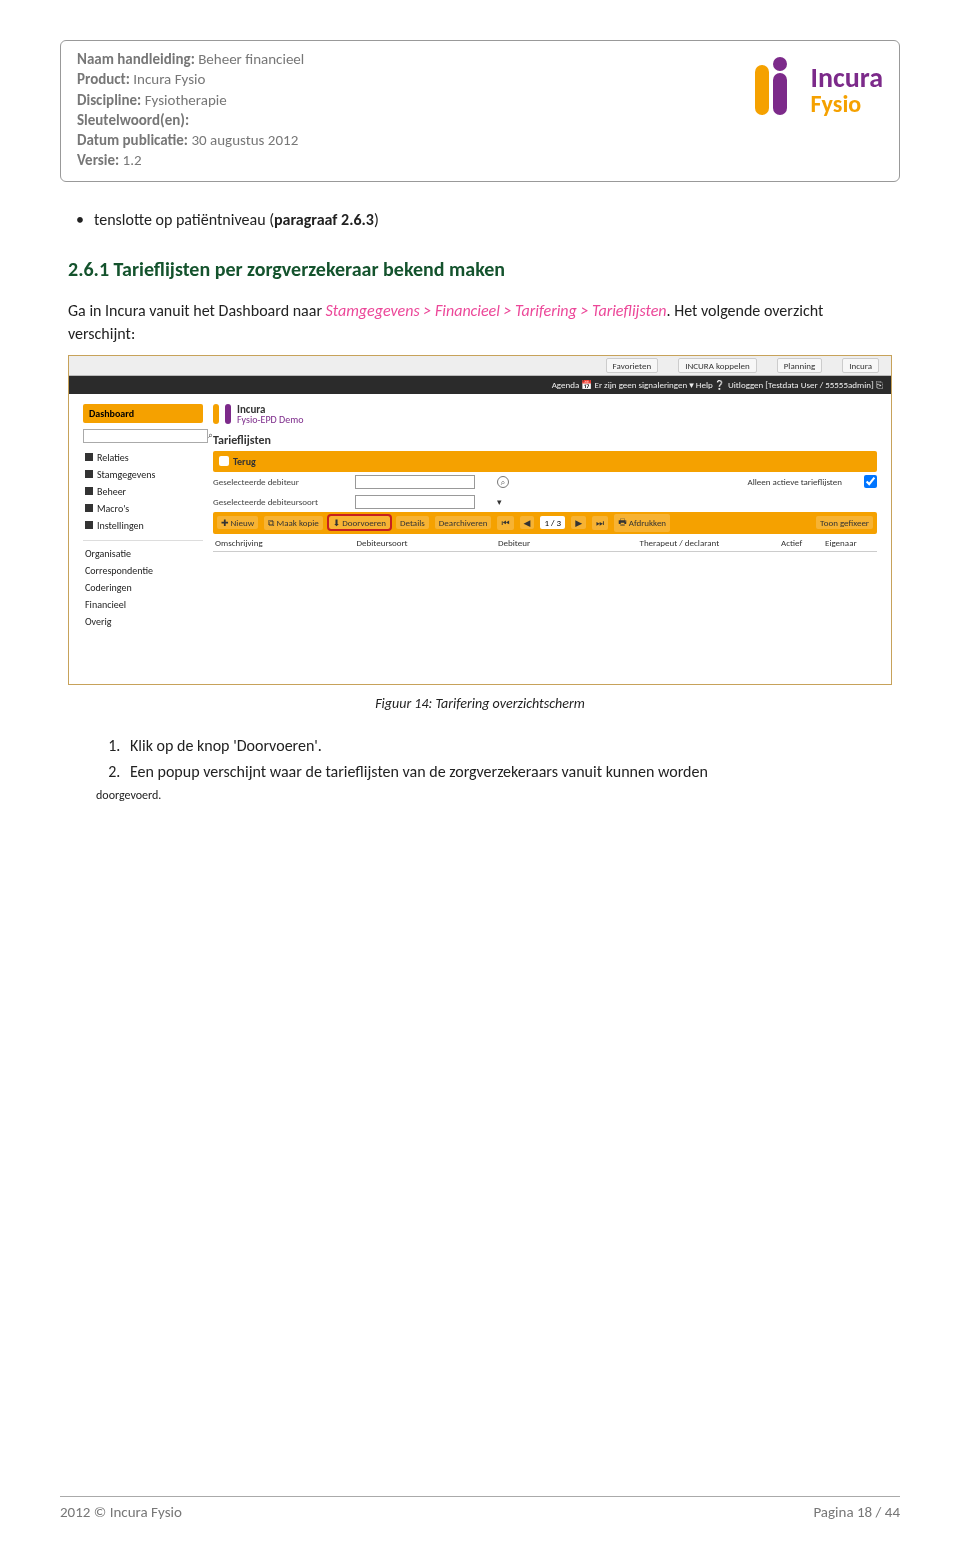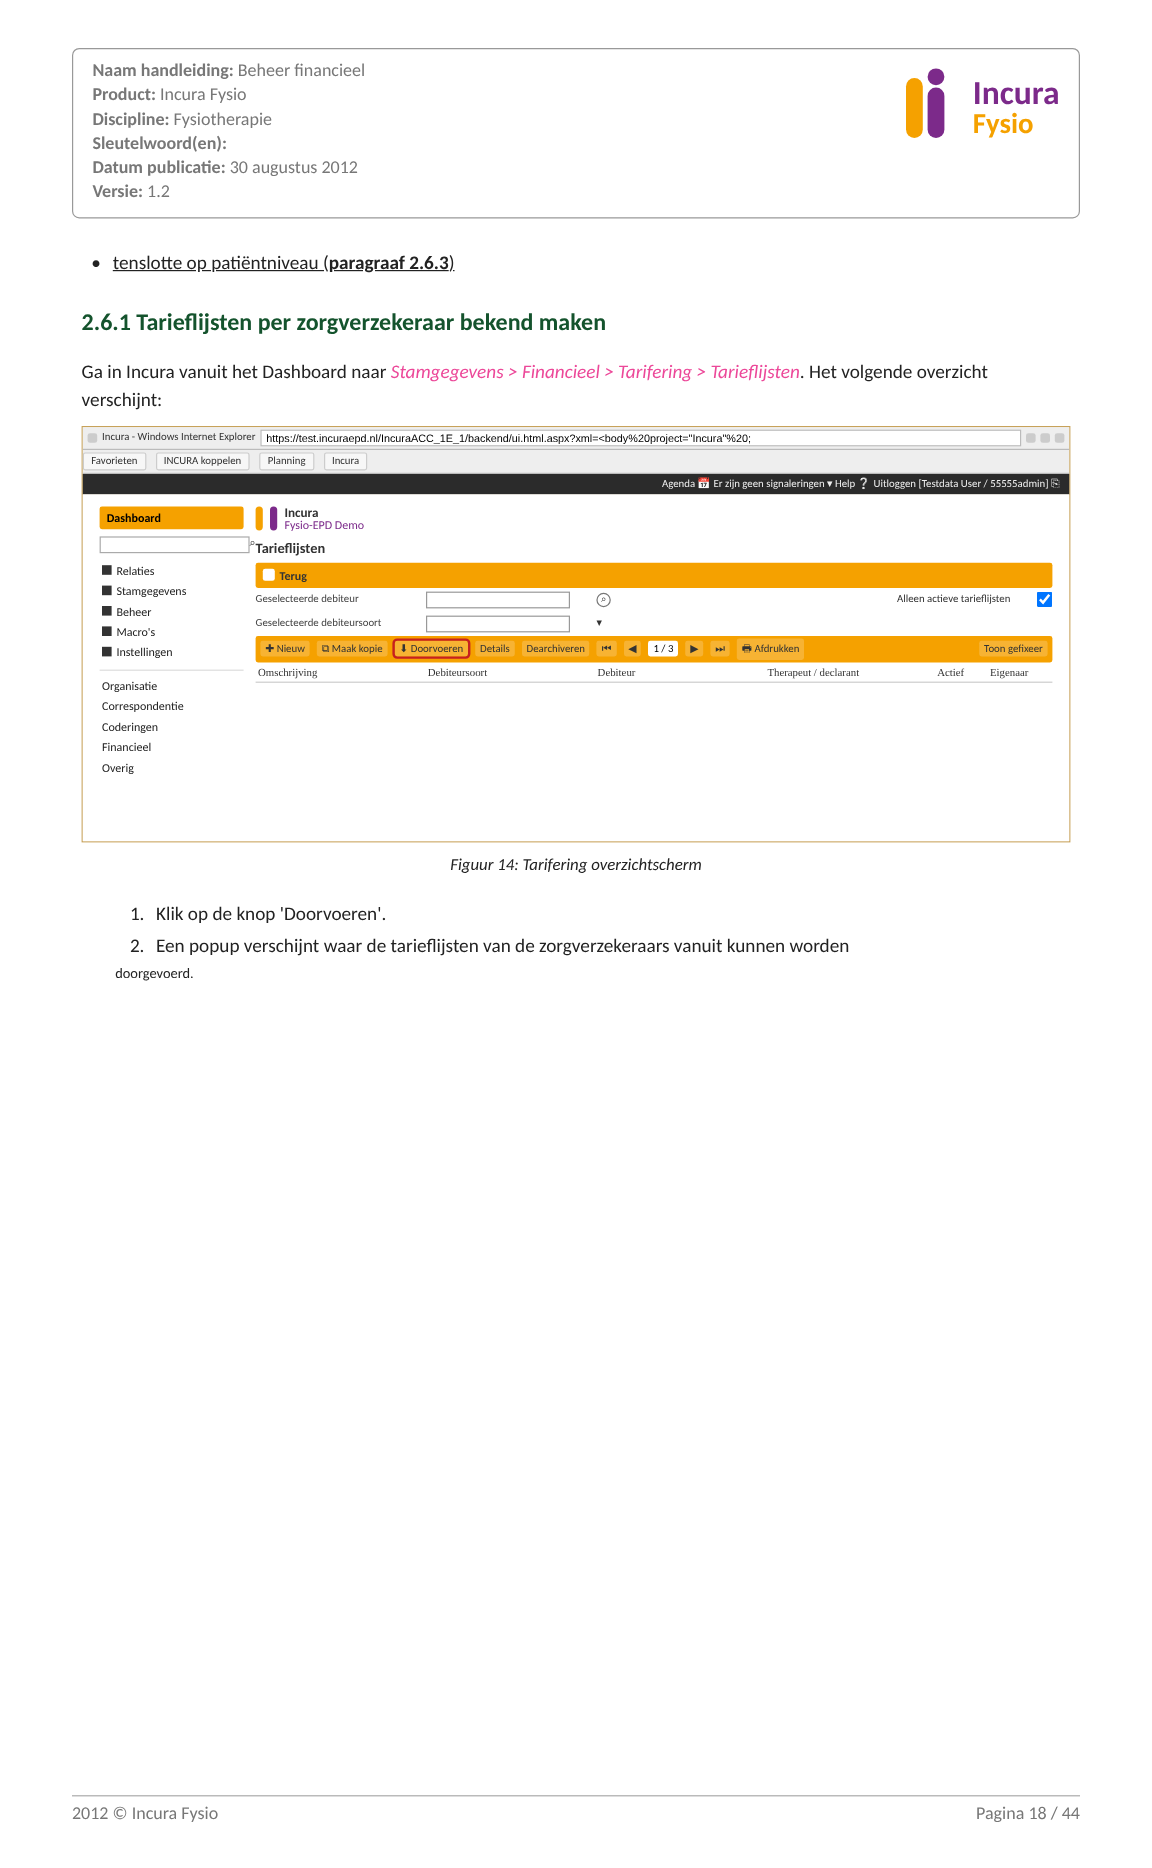--- a/index.html
+++ b/index.html
@@ -28,39 +28,39 @@
   .logo-wrap { display: flex; align-items: center; gap: 8px; margin-top: 6px; }
   .logo-mark { width: 70px; height: 70px; position: relative; }
   .logo-mark .bar1 { position:absolute; left:22px; top:10px; width:14px; height:50px; background:#f5a100; border-radius:7px; }
   .logo-mark .bar2 { position:absolute; left:40px; top:18px; width:14px; height:42px; background:#7c2a8a; border-radius:7px; }
   .logo-mark .dot { position:absolute; left:40px; top:2px; width:14px; height:14px; background:#7c2a8a; border-radius:50%; }
   .logo-text { line-height:1; }
   .logo-text .l1 { color:#7c2a8a; font-weight:bold; font-size:28px; }
   .logo-text .l2 { color:#f5a100; font-weight:bold; font-size:24px; }
 
   .content { padding: 0 8px; font-size: 16px; color: #222; }
-  .bullet-line { margin: 18px 0 22px 26px; position: relative; text-decoration: underline; }
+  .bullet-line { margin: 18px 0 22px 26px; position: relative; }
   .bullet-line::before { content:"•"; position:absolute; left:-18px; top:0; font-size:16px; }
   h2.section { font-size: 20px; font-weight: bold; margin: 28px 0 18px 0; color:#14532d; }
   .bodytext { margin: 10px 0 10px 0; line-height:1.45; }
   .linkish { color:#ec4899; }
 
   
   .shot {
     width: 100%;
     margin: 8px 0 10px 0;
     border: 1px solid #c7a25a;
     background: linear-gradient(#fdf2e0,#f7e2b8);
     font-size: 9px;
     color:#333;
   }
   .ie-chrome { background:#eee; border-bottom:1px solid #bbb; padding:2px 4px; display:flex; align-items:center; gap:4px; font-size:9px; }
   .ie-chrome .dot { width:8px; height:8px; border-radius:2px; background:#ccc; display:inline-block; }
   .ie-chrome input.addr { flex:1; font-size:9px; border:1px solid #bbb; padding:1px 4px; background:#fff; }
-  .tabstrip { background:#eee; border-bottom:1px solid #bbb; padding:2px 0; display:flex; gap:8px; font-size:9px; }
+  .tabstrip { background:#eee; border-bottom:1px solid #bbb; padding:2px 12px; display:flex; gap:20px; font-size:9px;justify-content:flex-end; }
   .tabstrip span { padding:1px 6px; border:1px solid #ccc; background:#f7f7f7; border-radius:2px; }
   .darkbar { background:#2b2b2b; color:#eee; padding:3px 8px; text-align:right; font-size:9px; }
   .app-area { background:#fff; padding:10px 14px 22px 14px; display:flex; gap:10px; }
   .sidebar { width:120px; }
   .sb-dash { background:#f5a100; color:#000; font-weight:bold; padding:3px 6px; border-radius:2px; font-size:10px; }
   .sb-search { margin:6px 0; display:flex; }
   .sb-search input { flex:1; border:1px solid #aaa; font-size:9px; padding:1px 3px; }
   .sb-item { font-size:10px; padding:2px 2px; color:#222; display:flex; align-items:center; gap:4px; }
   .sb-item .ic { width:8px; height:8px; background:#333; display:inline-block; }
   .sb-sub { margin-top:6px; border-top:1px solid #ddd; padding-top:4px; }
@@ -76,21 +76,21 @@
   .orange-row .arw { width:10px; height:10px; background:#fff; border-radius:2px; display:inline-block; }
   .grey-row { display:flex; gap:22px; padding:3px 0; font-size:9px; align-items:center; }
   .grey-row .lbl { width:120px; color:#444; }
   .grey-row input { border:1px solid #999; padding:1px 3px; font-size:9px; }
   .grey-row .q { width:12px; height:12px; border:1px solid #777; border-radius:50%; display:inline-block; text-align:center; line-height:10px; font-size:8px; }
   .toolbar { background:#f5a100; padding:2px 4px; display:flex; gap:6px; align-items:center; font-size:9px; border-radius:2px; }
   .toolbar .btn { background:rgba(255,255,255,0.2); padding:1px 4px; border-radius:2px; display:inline-flex; align-items:center; gap:2px; }
   .toolbar .btn.hl { outline:2px solid #c62020; outline-offset:0; }
   .toolbar .spacer { flex:1; }
   .thead { display:flex; gap:4px; padding:3px 2px; font-size:9px; color:#333; border-bottom:1px solid #ccc; }
-  .thead span { flex:1;font-family:Liberation Serif, serif; }
+  .thead span { flex:1; }
 
   .caption { text-align:center; font-style:italic; font-size:14px; margin:6px 0 22px 0; }
   ol.steps { margin: 6px 0 0 56px; font-size:16px; line-height:1.5; padding:0; }
   ol.steps li { margin-bottom:2px; padding-left:6px; }
   .hang { margin-left:28px; font-size:12px; line-height:1.5; }
 
   .footer {
     position: absolute;
     bottom: 36px; left: 60px; right: 60px;
     border-top: 1px solid #aaa;
@@ -129,28 +129,20 @@
     <span>tenslotte op patiëntniveau (</span><b>paragraaf 2.6.3</b><span>)</span>
   </div>
 
   <h2 class="section">2.6.1 Tarieflijsten per zorgverzekeraar bekend maken</h2>
 
   <p class="bodytext">
     <span>Ga in Incura vanuit het Dashboard naar </span><i class="linkish">Stamgegevens &gt; Financieel &gt; Tarifering &gt; Tarieflijsten</i><span>. Het volgende overzicht verschijnt:</span>
   </p>
 
   <div class="shot">
-    <div class="ie-chrome">
-      <span class="dot"></span>
-      <span>Incura - Windows Internet Explorer</span>
-      <input class="addr" value="https://test.incuraepd.nl/IncuraACC_1E_1/backend/ui.html.aspx?xml=&lt;body%20project=&quot;Incura&quot;%20;" style="">
-      <span class="dot"></span>
-      <span class="dot"></span>
-      <span class="dot"></span>
-    </div>
     <div class="tabstrip">
       <span>Favorieten</span>
       <span>INCURA koppelen</span>
       <span>Planning</span>
       <span>Incura</span>
     </div>
     <div class="darkbar">Agenda 📅   Er zijn geen signaleringen ▾   Help ❔   Uitloggen [Testdata User / 55555admin] ⎘</div>
     <div class="app-area">
       <div class="sidebar">
         <div class="sb-dash">Dashboard</div>

